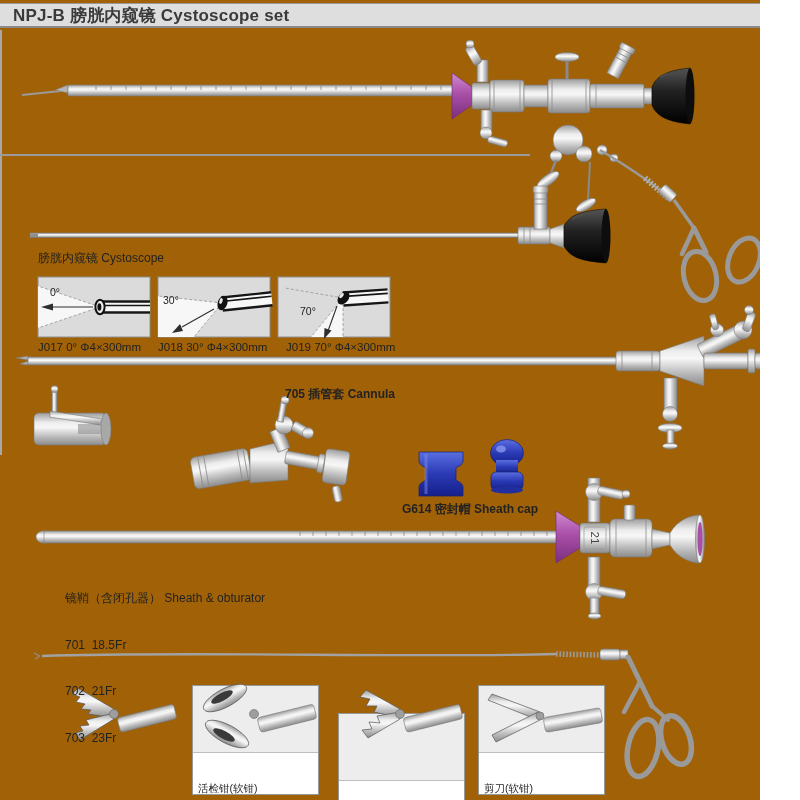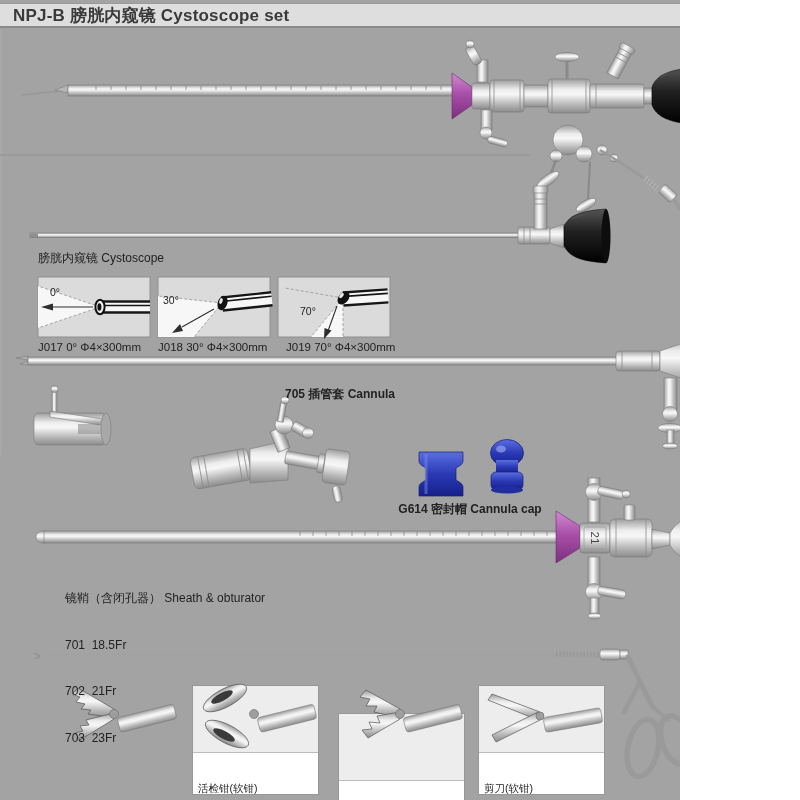--- a/index.html
+++ b/index.html
@@ -1,16 +1,16 @@
 <!DOCTYPE html>
 <html><head>
 <meta charset="utf-8">
 <style>
   html,body{margin:0;padding:0;background:#fff;}
-  .page{position:relative;width:680px;height:800px;background:#a3a3a3;overflow:hidden;
+  .page{position:relative;width:760px;height:800px;background:#a16207;overflow:hidden;
         font-family:"Liberation Sans","DejaVu Sans",sans-serif;}
   .titlebar{position:absolute;left:0;top:3px;width:800px;height:25px;background:#dedede;
             border-top:1px solid #9a9a9a;border-bottom:2px solid #8a8a8a;box-sizing:border-box;
             display:flex;align-items:center;padding-left:13px;}
   .titlebar span{font-size:17px;font-weight:600;color:#3a3a3a;letter-spacing:.2px;}
   .leftborder{position:absolute;left:0;top:30px;width:2px;height:425px;background:#a8a8a8;}
   .divider{position:absolute;left:0;top:154px;width:530px;height:2px;background:#9a9a9a;}
   .art{position:absolute;left:0;top:0;z-index:2;pointer-events:none;}
   .lbl{position:absolute;z-index:3;color:#222;white-space:pre;}
   .lbl-12{font-size:12px;}
@@ -341,21 +341,21 @@
 
   <div class="angle-lbl" style="left:50px;top:286px;">0°</div>
   <div class="angle-lbl" style="left:163px;top:294px;">30°</div>
   <div class="angle-lbl" style="left:300px;top:305px;">70°</div>
 
   <div class="lbl lbl-11" style="left:38px;top:341px;">J017 0° Φ4×300mm</div>
   <div class="lbl lbl-11" style="left:158px;top:341px;">J018 30° Φ4×300mm</div>
   <div class="lbl lbl-11" style="left:278px;top:341px;margin-left:8px;">J019 70° Φ4×300mm</div>
 
   <div class="lbl lbl-12 lbl-c" style="left:250px;top:386px;width:180px;">705 插管套 Cannula</div>
-  <div class="lbl lbl-12 lbl-c" style="left:390px;top:501px;width:160px;">G614 密封帽 Cannula cap</div>
+  <div class="lbl lbl-12 lbl-c" style="left:390px;top:501px;width:160px;">G614 密封帽 Sheath cap</div>
 
   <div class="sheath-list">
     <div>镜鞘（含闭孔器） Sheath &amp; obturator</div>
     <div>701  18.5Fr</div>
     <div>702  21Fr</div>
     <div>703  23Fr</div>
   </div>
 
   <div class="acc-box" style="left:192px;">
     <div class="acc-photo"></div>

